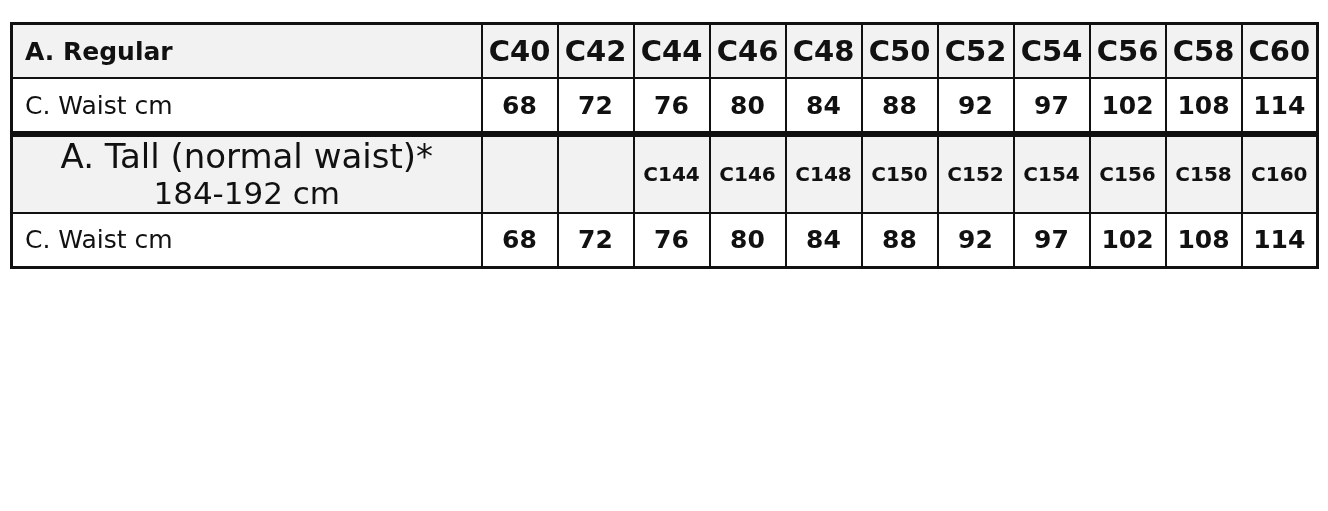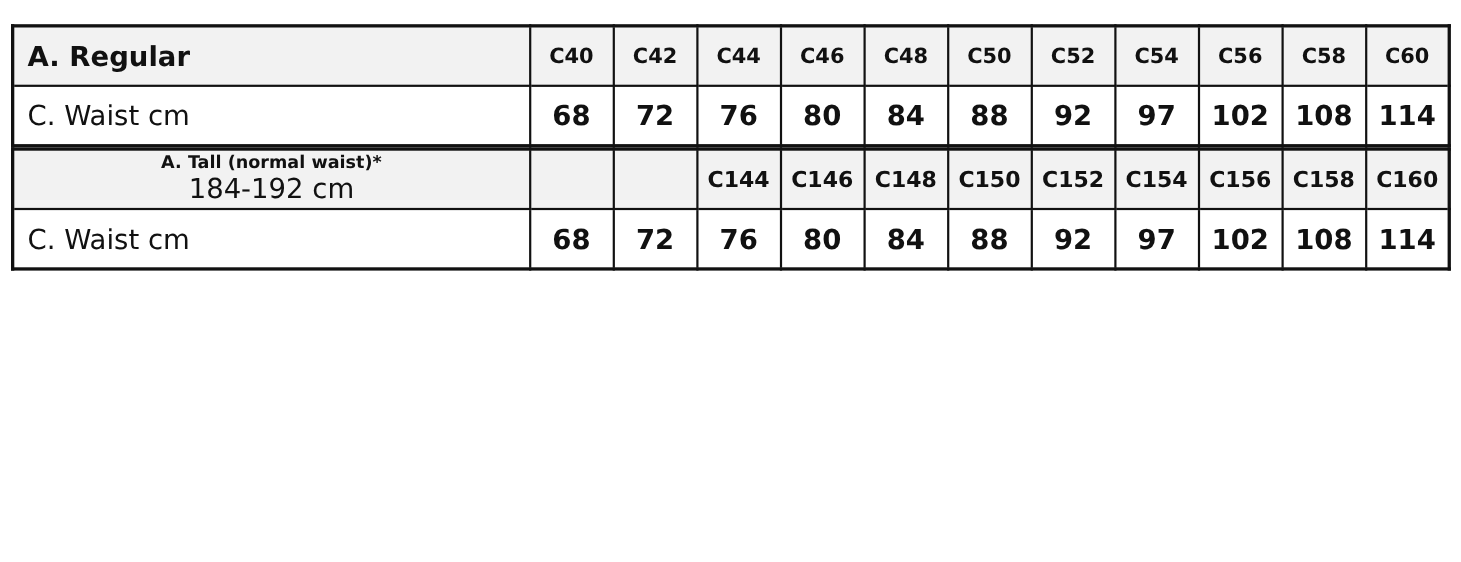--- a/index.html
+++ b/index.html
@@ -45,45 +45,45 @@
   
   tr.head-row td { background: #f2f2f2; }
   tr.shaded-row td { background: #e6e6e6; }
   tr.plain-row td { background: #ffffff; }
 
   .head-row .label-cell {
     font-weight: bold !important;
   }
   .head-row td.sizecol {
     font-weight: bold;
-    font-size: 19px;
+    font-size: 29px;
   }
   .bold-inline { font-weight: bold; }
   .normal-inline { font-weight: normal; }
 
   .section-title {
     text-align: center;
     font-size: 26px;
     font-weight: bold;
     margin: 16px 0 8px 0;
     letter-spacing: 0.2px;
   }
   .tall-head-cell {
     text-align: left;
     padding-left: 12px;
     line-height: 1.15;
   }
   .tall-head-cell .line1 {
-    font-weight: bold;
-    font-size: 16px;
+    font-weight: normal;
+    font-size: 34px;
     display: block;
   }
   .tall-head-cell .line2 {
     font-weight: normal;
-    font-size: 25px;
+    font-size: 31px;
     display: block;
   }
   .tallhead td { height: 78px; }
   .small-head td.sizecol { font-size: 20px; }
   .emptycell { background: #f2f2f2 !important; }
   .emptycell-shaded { background: #e6e6e6 !important; }
 </style>
 </head>
 <body>
 

